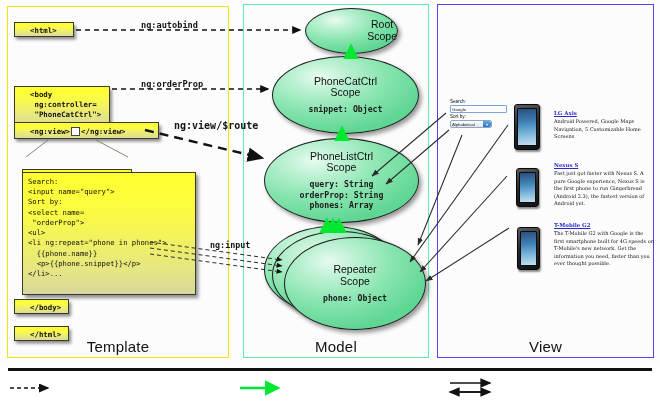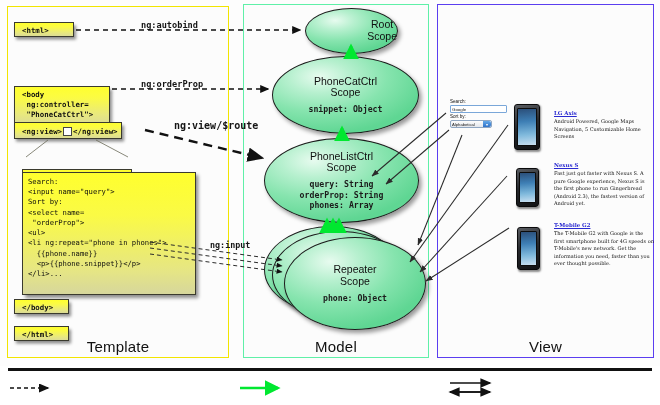--- a/index.html
+++ b/index.html
@@ -15,25 +15,25 @@
   #panel-model{left:243px;top:4px;width:186px;height:354px;border:1.6px solid #5ff0a8;}
   #panel-view{left:437px;top:4px;width:217px;height:354px;border:1.6px solid #5b3ef0;}
 
   
   .ybox{position:absolute;box-sizing:border-box;
         border:1.3px solid #3a3a2e;
         background:linear-gradient(180deg,#ffff2e 0%,#fbfb44 30%,#e8e87f 75%,#dcdc95 100%);
         font-family:"DejaVu Sans Mono","Liberation Mono",monospace;
         font-weight:bold;font-size:7.4px;color:#101010;
         box-shadow:2px 2.5px 3px rgba(0,0,0,.45);
-        padding:3px 7px;white-space:pre;line-height:1.35;}
+        padding:3px 15px;white-space:pre;line-height:1.35;}
 
   #box-html{left:14px;top:22px;width:60px;height:15px;padding-top:3px;}
   #box-body{left:14px;top:86px;width:96px;height:39px;}
-  #box-ngview{left:14px;top:122px;width:108px;height:17px;padding-top:4px;}
+  #box-ngview{left:14px;top:122px;width:145px;height:17px;padding-top:4px;}
   #box-bodyclose{left:14px;top:299px;width:55px;height:15px;padding-top:3px;}
   #box-htmlclose{left:14px;top:326px;width:55px;height:15px;padding-top:3px;}
 
   .ngview-inner{display:inline-block;width:7px;height:7px;border:1px solid #444;
       background:#fff;vertical-align:middle;margin:0 1px;}
 
   
   #note-tab{position:absolute;left:22px;top:156px;width:110px;height:17px;
       box-sizing:border-box;border:1.3px solid #3a3a2e;border-bottom:none;
       background:linear-gradient(180deg,#ffff2e 0%,#fbfb46 70%,#f2f25c 100%);

